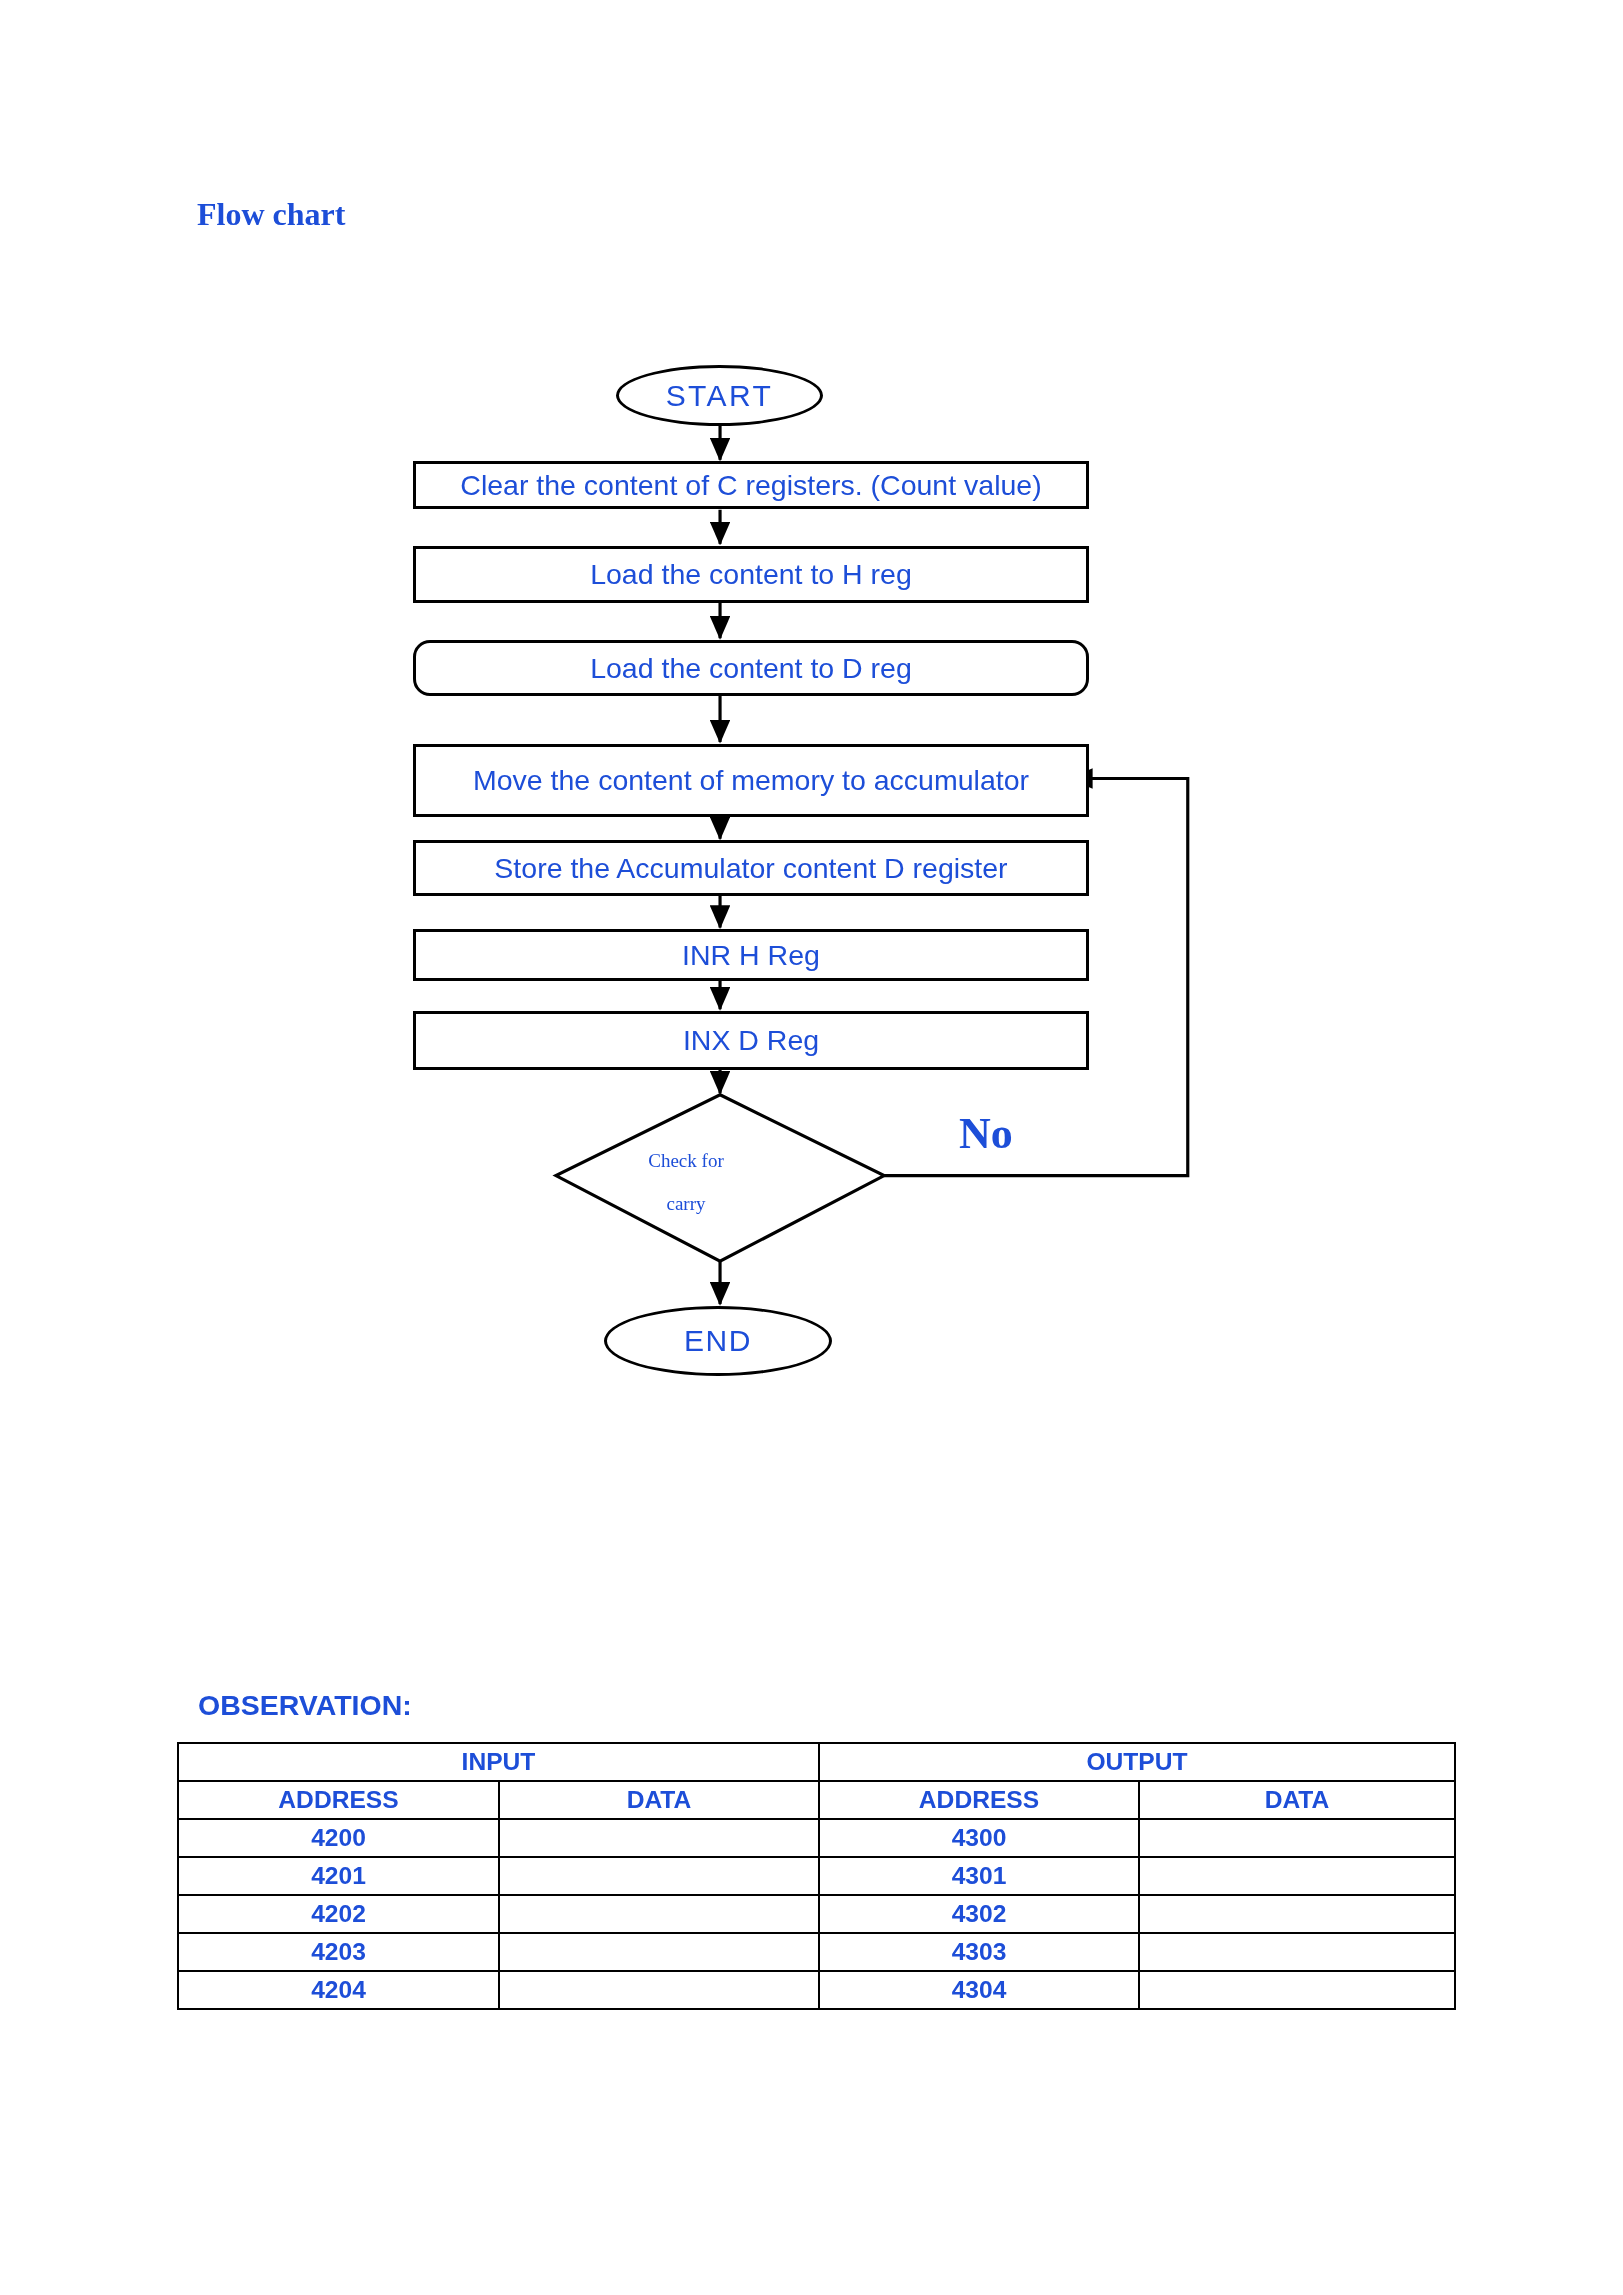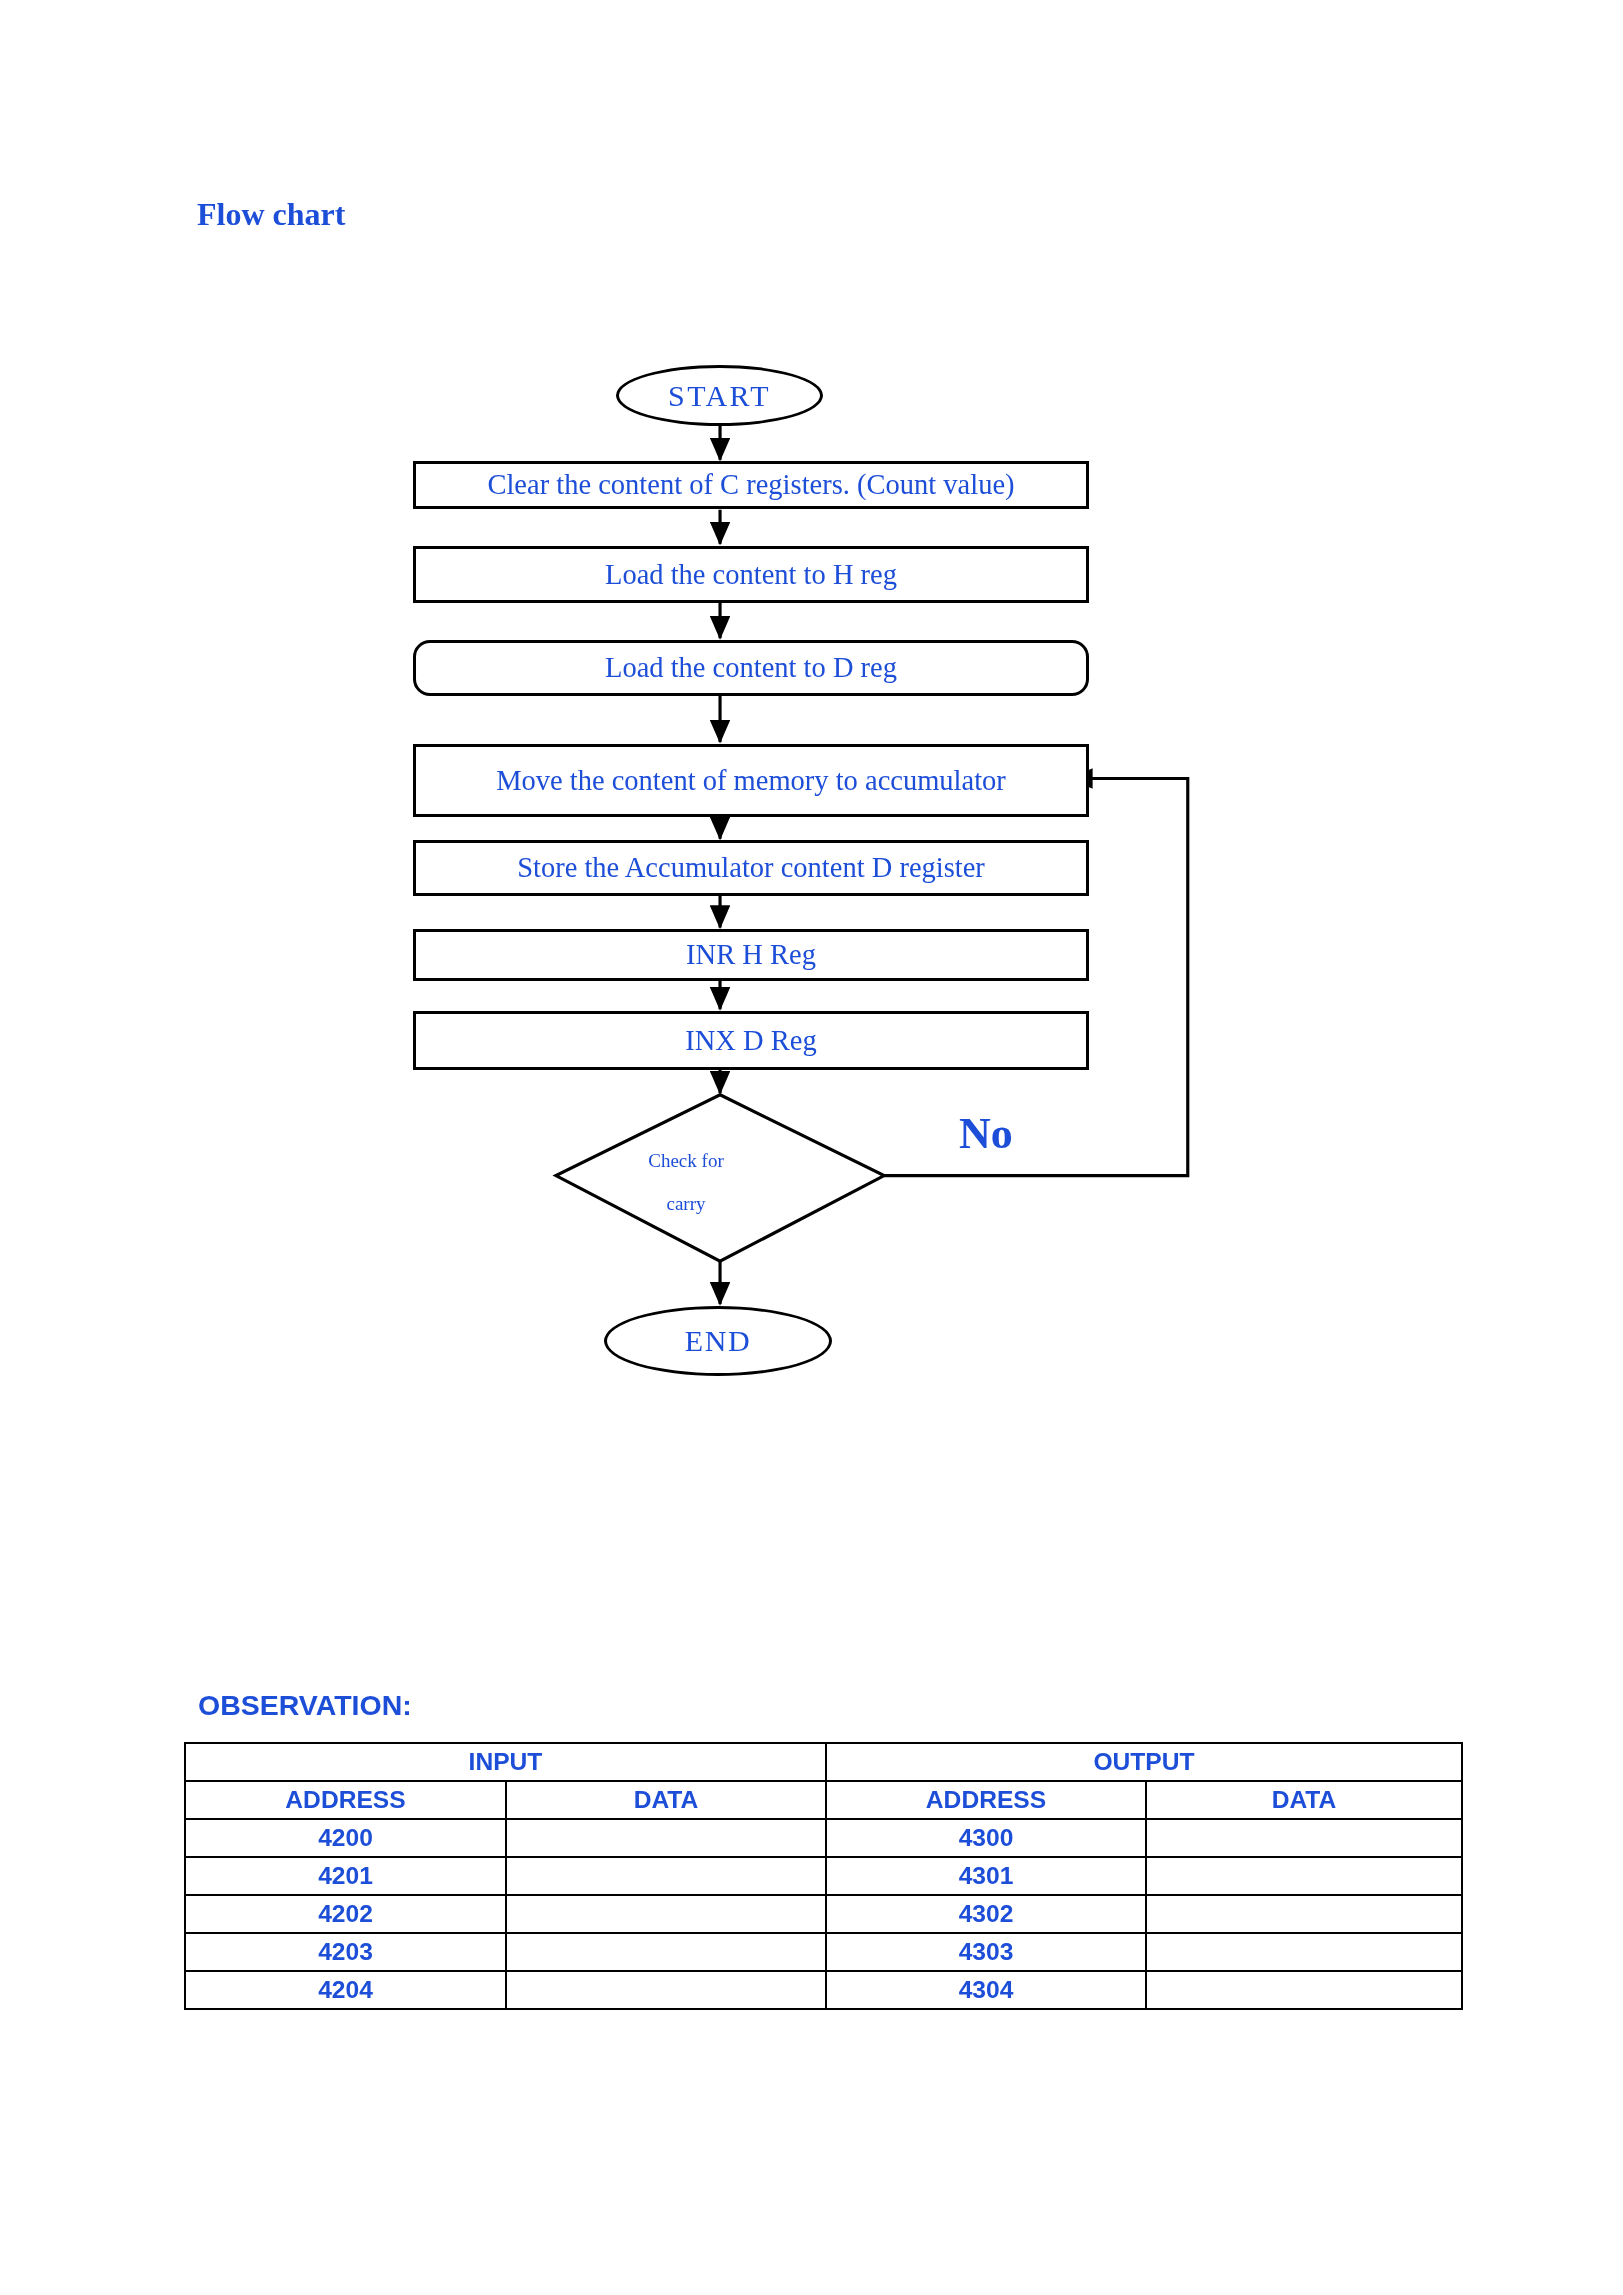--- a/index.html
+++ b/index.html
@@ -18,21 +18,21 @@
     position: absolute; left: 197px; top: 198px;
     font-family: "Liberation Serif", "DejaVu Serif", serif;
     font-size: 32px; font-weight: bold; line-height: 1;
   }
 
   svg.overlay { position: absolute; left: 0; top: 0; width: 1624px; height: 2295px; }
 
   .node {
     position: absolute;
     display: flex; align-items: center; justify-content: center;
-    font-family: Liberation Serif, serif;
+    font-family: Liberation Sans, sans-serif;
     font-size: 28.5px;
     background: #ffffff;
     border: 3.2px solid #000000;
   }
   .oval { border-radius: 50%; font-size: 30px; }
   .box  { left: 389px; width: 676px; margin-left: 24px; }
 
   #start-node { left: 616px; top: 365px; width: 207px; height: 61px; letter-spacing: 2.4px; }
   #end-node   { left: 604px; top: 1306px; width: 228px; height: 70px; letter-spacing: 1.6px; }
 
@@ -56,21 +56,21 @@
     font-size: 44px; font-weight: bold; text-align: center;
   }
 
   #observation-heading {
     position: absolute; left: 198px; top: 1689px;
     font-family: "Liberation Sans", "DejaVu Sans", sans-serif;
     font-size: 28.5px; font-weight: bold;
   }
 
   table#obs-table {
-    position: absolute; left: 184px; top: 1742px;
+    position: absolute; left: 177px; top: 1742px;
     width: 1278px;
     border-collapse: collapse;
     table-layout: fixed;
     font-family: "Liberation Sans", "DejaVu Sans", sans-serif;
     font-size: 24.6px; font-weight: bold; padding-left: 32px;
   }
   #obs-table td, #obs-table th {
     border: 2.4px solid #000000;
     height: 38px;
     text-align: center;

